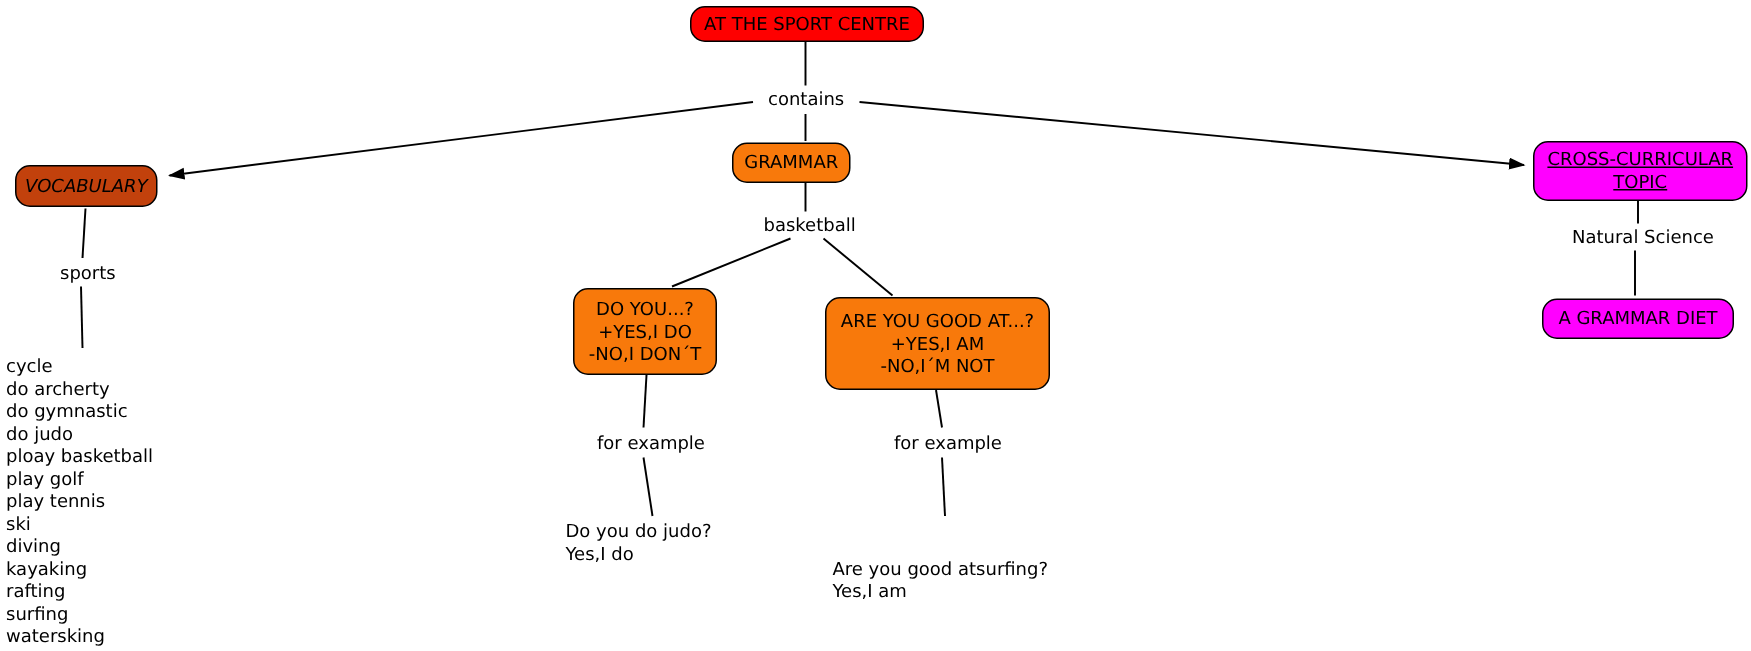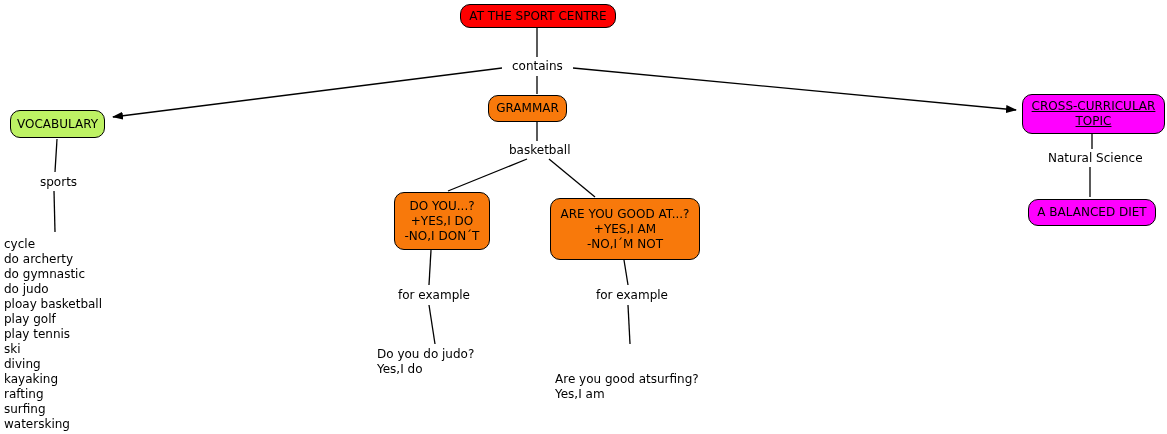--- a/index.html
+++ b/index.html
@@ -15,21 +15,21 @@
   .node{
     position:absolute;
     display:flex;flex-direction:column;align-items:center;justify-content:center;
     border:1.8px solid #000;border-radius:10px;
     text-align:left;line-height:15px;
     box-sizing:border-box;
     padding:2px 6px;
     white-space:nowrap;
   }
   .node.red{background:#fe0000;}
-  .node.yellow{background:#bef264;}
+  .node.yellow{background:#c2410c;font-style:italic;}
   .node.orange{background:#f8790b;}
   .node.magenta{background:#ff00ff;}
   .link-label{
     position:absolute;
     background:#ffffff;
     text-align:center;
     padding:0 3px;
     white-space:nowrap;
   }
   .text-block{
@@ -95,21 +95,21 @@
       <div>ski</div>
       <div>diving</div>
       <div>kayaking</div>
       <div>rafting</div>
       <div>surfing</div>
       <div>watersking</div>
     </div>
 
   <div class="link-label" style="left:506px;top:143px;">basketball</div>
 
-  <div class="node orange" style="left:382px;top:192px;width:96px;height:58px;margin-left:12px;">
+  <div class="node orange" style="left:382px;top:192px;width:96px;height:58px;">
       <div>DO YOU...?</div>
       <div>+YES,I DO</div>
       <div>-NO,I DON´T</div>
     </div>
 
   <div class="node orange" style="left:550px;top:198px;width:150px;height:62px;">
       <div>ARE YOU GOOD AT...?</div>
       <div>+YES,I AM</div>
       <div>-NO,I´M NOT</div>
     </div>
@@ -123,15 +123,15 @@
       <div>Yes,I do</div>
     </div>
 
   <div class="text-block" style="left:555px;top:356px;width:150px;margin-top:16px;">
       <div>Are you good atsurfing?</div>
       <div>Yes,I am</div>
     </div>
 
   <div class="link-label" style="left:1045px;top:151px;">Natural Science</div>
 
-  <div class="node magenta" style="left:1028px;top:199px;width:128px;height:27px;">A BALANCED DIET</div>
+  <div class="node magenta" style="left:1028px;top:199px;width:128px;height:27px;">A GRAMMAR DIET</div>
 
 </div>
 
 </body></html>

